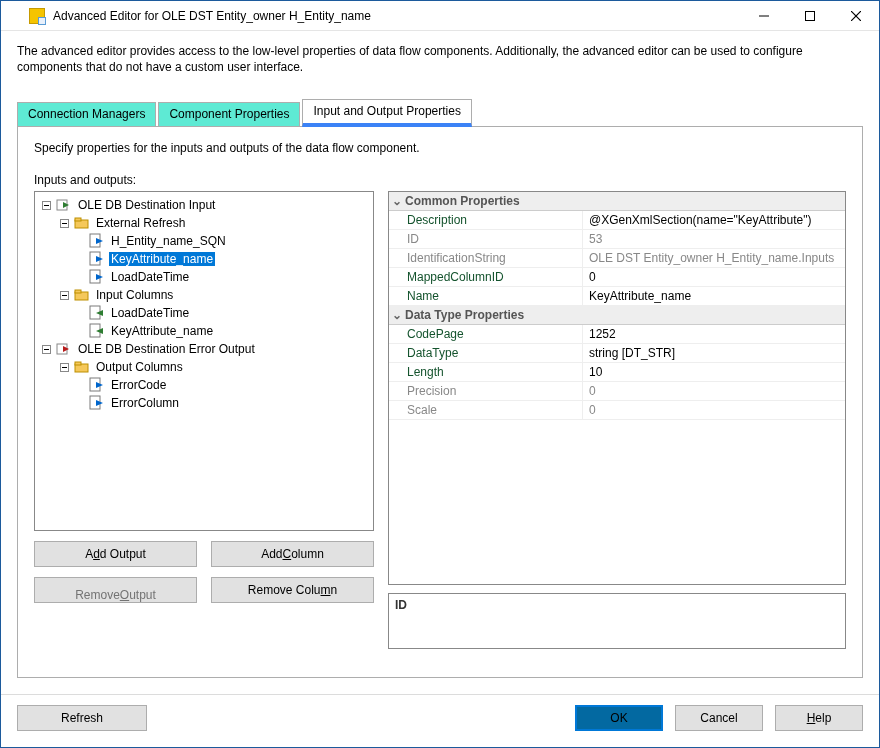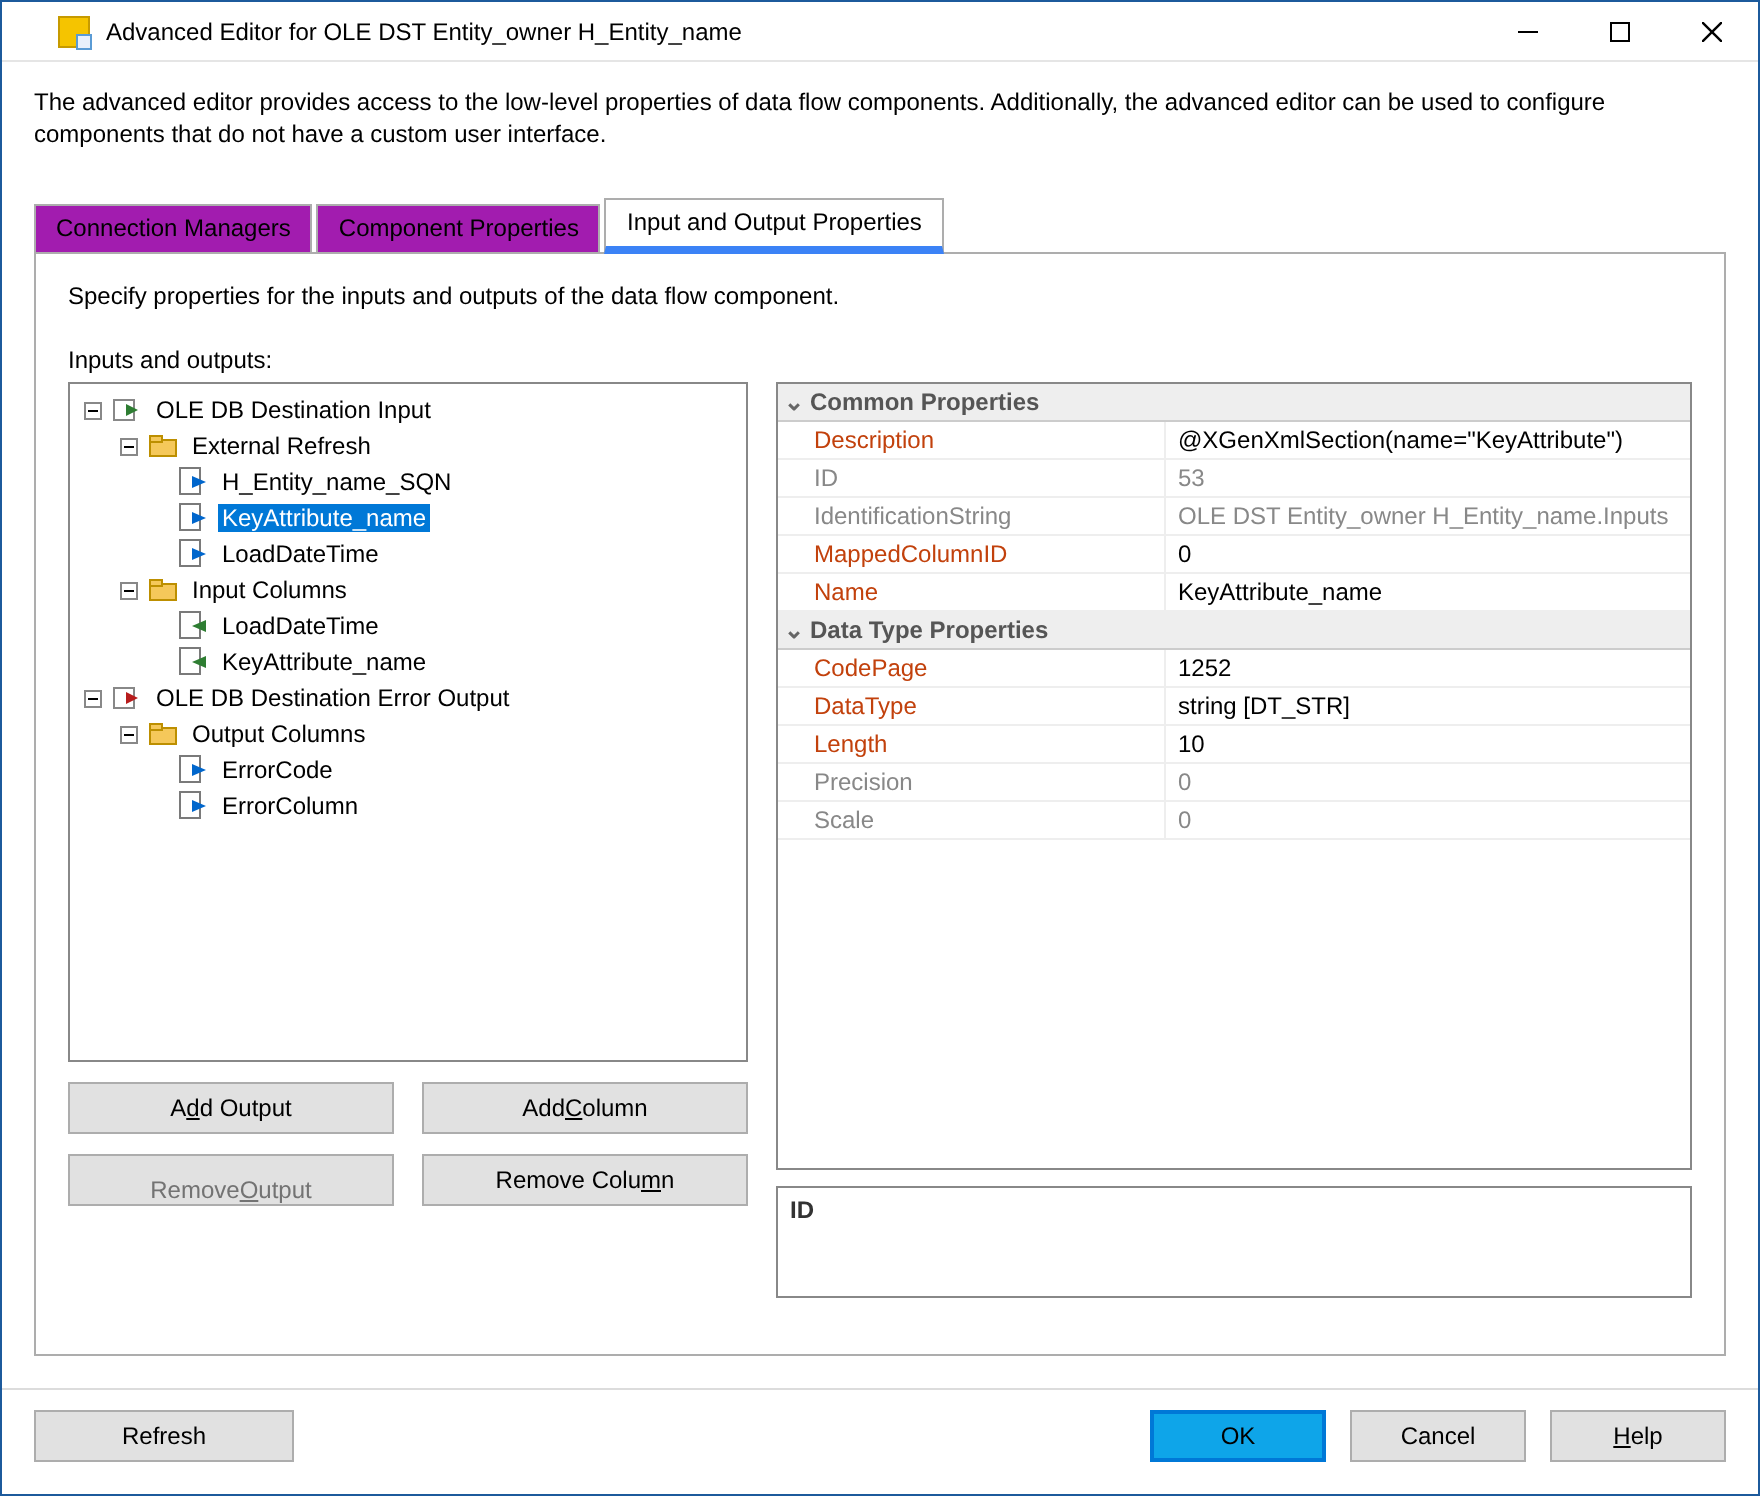--- a/index.html
+++ b/index.html
@@ -12,21 +12,21 @@
   .titlebar .app-icon::after{content:""; position:absolute; right:-2px; bottom:-2px; width:6px; height:6px; border:1px solid #5a9bd5; background:#e8f0fb;}
   .titlebar .title { flex:1; color:#000; font-size:12px;}
   .titlebar .ctl { width:46px; height:30px; display:flex; align-items:center; justify-content:center; }
   .titlebar .ctl svg { stroke:#000; fill:none; }
 
   .content { flex:1; padding:12px 16px 6px 16px; display:flex; flex-direction:column; }
   .intro { color:#000; line-height:1.35; margin-bottom:24px; }
 
   
   .tabstrip { display:flex; align-items:flex-end; border-bottom:1px solid #adadad; position:relative; }
-  .tab { border:1px solid #adadad; border-bottom:none; padding:4px 10px 5px 10px; margin-right:2px; background:#a21caf; cursor:default; position:relative; }
+  .tab { border:1px solid #adadad; border-bottom:none; padding:4px 10px 5px 10px; margin-right:2px; background:#5eead4; cursor:default; position:relative; }
   .tab.active { background:#fff; border-bottom:4px solid #3b82f6; margin-bottom:-1px; z-index:2;}
   .tabpanel { flex:1; border:1px solid #adadad; border-top:none; padding:14px 16px 28px 16px; display:flex; flex-direction:column; overflow:hidden;}
 
   .section-desc { margin-bottom:18px; }
   .subhead { margin-bottom:4px; }
 
   .split { flex:1; display:flex; gap:14px; min-height:0; }
 
   
   .treebox { flex:0 0 340px; border:1px solid #888; background:#fff; overflow:auto; padding:4px 0; }
@@ -47,39 +47,39 @@
   .ic-col .page{ fill:#fff; stroke:#7a7a7a;}
   .ic-col .arrrt{ fill:#0066cc;}
   .ic-col .arrlt{ fill:#2e7d32;}
 
   
   .propwrap{ flex:1; display:flex; flex-direction:column; min-width:0;}
   .propgrid { flex:1; border:1px solid #888; background:#fff; display:flex; flex-direction:column; overflow:hidden;}
   .catrow { background:#eee; border-bottom:1px solid #ccc; display:flex; align-items:center; height:19px; font-weight:600; color:#555; }
   .catrow .caret{ width:16px; text-align:center; color:#666;}
   .prow { display:flex; height:19px; border-bottom:1px solid #eee; }
-  .prow .pn { width:194px; padding-left:18px; border-right:1px solid #eee; display:flex; align-items:center; color:#c2410c; overflow:hidden; text-overflow:ellipsis;}
+  .prow .pn { width:194px; padding-left:18px; border-right:1px solid #eee; display:flex; align-items:center; color:#14532d; overflow:hidden; text-overflow:ellipsis;}
   .prow .pv { flex:1; padding-left:6px; display:flex; align-items:center; overflow:hidden; text-overflow:ellipsis; white-space:nowrap;}
   .prow.ro .pn { color:#888;}
   .prow.ro .pv { color:#888;}
   .propfill{ flex:1;}
   .propdesc { height:56px; border:1px solid #888; margin-top:8px; padding:4px 6px; font-weight:700; color:#333;}
 
   
   .btnrow { display:flex; gap:14px; margin-top:10px;}
   .wbtn { flex:1; height:26px; background:#e1e1e1; border:1px solid #adadad; display:flex; align-items:center; justify-content:center; cursor:default;}
   .wbtn .ul{ text-decoration:underline;}
   .wbtn.disabled{ color:#737373;align-items:flex-end;}
 
   
   .footerline{ border-top:1px solid #dcdcdc; margin:10px 0 0 0;}
   .footer { padding:10px 16px 16px 16px; display:flex; gap:12px; align-items:flex-start;}
   .footer .spacer-flex{ flex:1;}
   .fbtn { width:88px; height:26px; background:#e1e1e1; border:1px solid #adadad; display:flex; align-items:center; justify-content:center;}
-  .fbtn.primary{ border:2px solid #0078d7; background:#0ea5e9;}
+  .fbtn.primary{ border:2px solid #0078d7; background:#0369a1;}
   .refresh{ width:130px;}
 </style>
 </head>
 <body>
 
 <div class="window">
 
   <div class="titlebar">
     <div class="app-icon"></div>
     <div class="title">Advanced Editor for OLE DST Entity_owner H_Entity_name</div>

